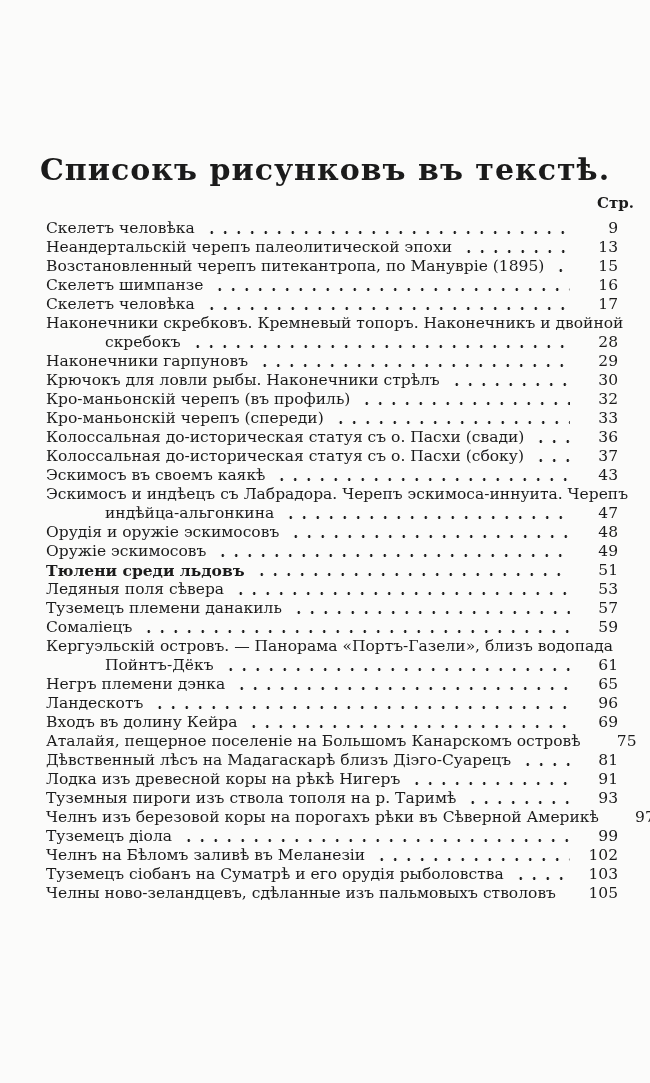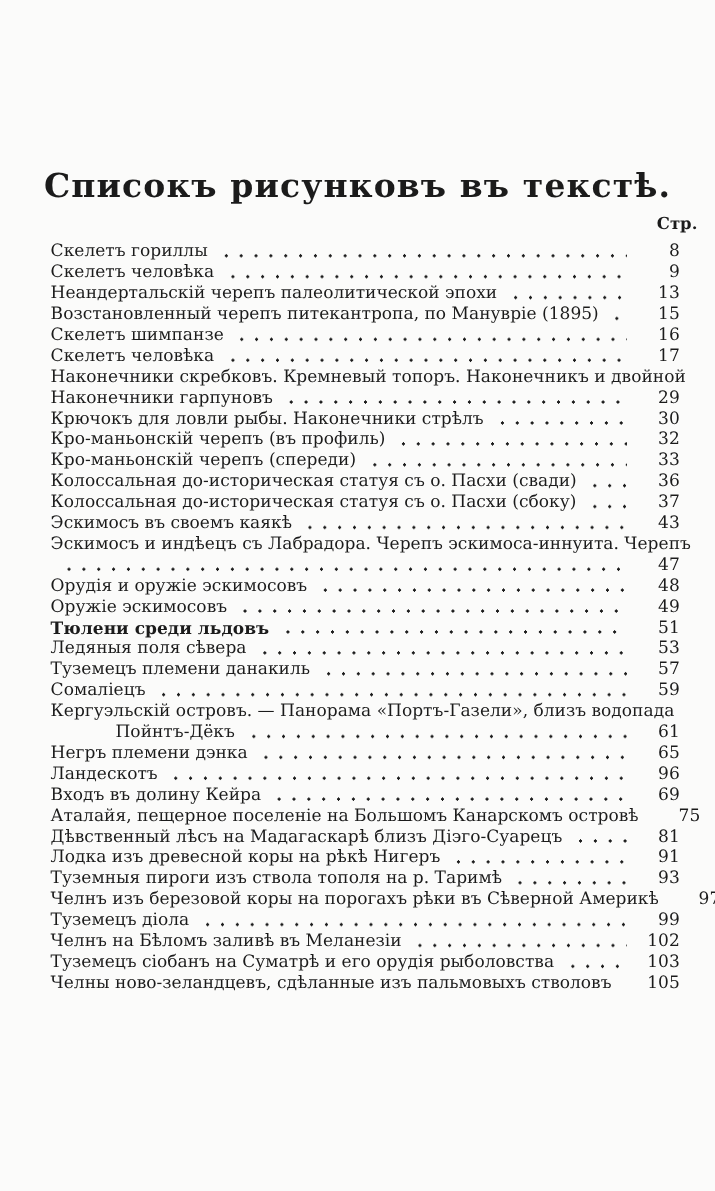--- a/index.html
+++ b/index.html
@@ -66,25 +66,20 @@
   }
 </style>
 </head>
 <body>
 
 <div class="page">
   <div class="title">Списокъ рисунковъ въ текстѣ.</div>
   <div class="str-label">Стр.</div>
   <div class="toc">
       <div class="toc-row">
-        <div class="entry-text" style="display: inline-block;">Скелетъ гориллы</div>
-        <div class="leader"></div>
-        <div class="page-num">8</div>
-      </div>
-      <div class="toc-row">
         <div class="entry-text" style="display: inline-block;">Скелетъ человѣка</div>
         <div class="leader"></div>
         <div class="page-num">9</div>
       </div>
       <div class="toc-row">
         <div class="entry-text" style="display: inline-block;">Неандертальскій черепъ палеолитической эпохи</div>
         <div class="leader"></div>
         <div class="page-num">13</div>
       </div>
       <div class="toc-row">
@@ -97,20 +92,25 @@
         <div class="leader"></div>
         <div class="page-num">16</div>
       </div>
       <div class="toc-row">
         <div class="entry-text" style="display: inline-block;">Скелетъ человѣка</div>
         <div class="leader"></div>
         <div class="page-num">17</div>
       </div>
       <div class="wrap-first">Наконечники скребковъ. Кремневый топоръ. Наконечникъ и двойной</div>
       <div class="toc-row">
+        <div class="entry-text cont" style="display: inline-block;">скребокъ</div>
+        <div class="leader"></div>
+        <div class="page-num">28</div>
+      </div>
+      <div class="toc-row">
         <div class="entry-text" style="display: inline-block;">Наконечники гарпуновъ</div>
         <div class="leader"></div>
         <div class="page-num">29</div>
       </div>
       <div class="toc-row">
         <div class="entry-text" style="display: inline-block;">Крючокъ для ловли рыбы. Наконечники стрѣлъ</div>
         <div class="leader"></div>
         <div class="page-num">30</div>
       </div>
       <div class="toc-row">
@@ -133,20 +133,21 @@
         <div class="leader"></div>
         <div class="page-num">37</div>
       </div>
       <div class="toc-row">
         <div class="entry-text" style="display: inline-block;">Эскимосъ въ своемъ каякѣ</div>
         <div class="leader"></div>
         <div class="page-num">43</div>
       </div>
       <div class="wrap-first">Эскимосъ и индѣецъ съ Лабрадора. Черепъ эскимоса-иннуита. Черепъ</div>
       <div class="toc-row">
+        <div class="entry-text cont" style="display: inline-block;">индѣйца-альгонкина</div>
         <div class="leader"></div>
         <div class="page-num">47</div>
       </div>
       <div class="toc-row">
         <div class="entry-text" style="display: inline-block;">Орудія и оружіе эскимосовъ</div>
         <div class="leader"></div>
         <div class="page-num">48</div>
       </div>
       <div class="toc-row">
         <div class="entry-text" style="display: inline-block;">Оружіе эскимосовъ</div>

